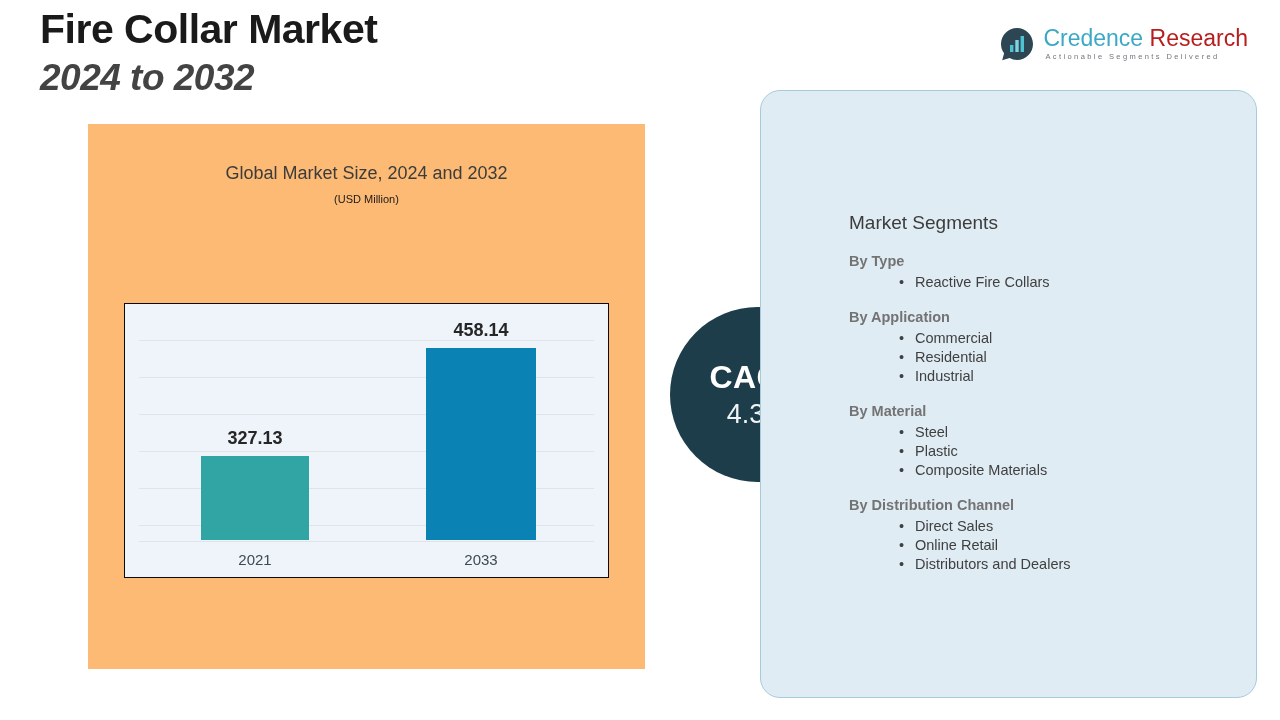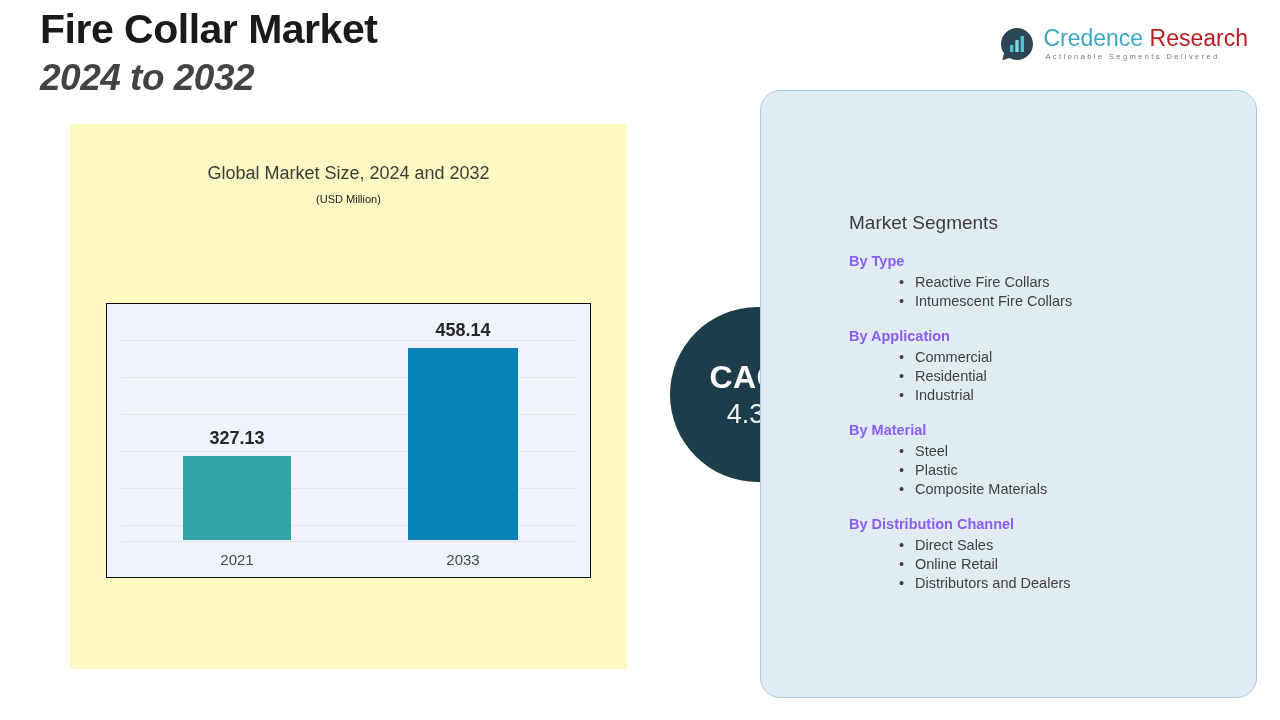--- a/index.html
+++ b/index.html
@@ -69,25 +69,25 @@
     color: #6f777b;
     letter-spacing: 2.4px;
     line-height: 11px;
     white-space: nowrap;
     padding-left: 2px;
   }
 
   
   .chart-panel {
     position: absolute;
-    left: 70px;
+    left: 88px;
     top: 124px;
     width: 557px;
     height: 545px;
-    background: #fef9c3;
+    background: #fdba74;
   }
   .chart-heading {
     text-align: center;
     margin-top: 36px;
   }
   .chart-heading-main {
     font-size: 18px;
     color: #3c3c3c;
     line-height: 26px;
   }
@@ -234,21 +234,21 @@
     position: absolute;
     left: 88px;
     top: 160px;
     right: 16px;
   }
   .seg-group { margin-bottom: 15px; }
   .seg-group:last-child { margin-bottom: 0; }
   .seg-heading {
     font-size: 14.5px;
     font-weight: bold;
-    color: #8b5cf6;
+    color: #737373;
     line-height: 20px;
     margin-bottom: 2px;
   }
   .seg-list {
     list-style: none;
     margin: 0;
     padding: 0 0 0 50px;
   }
   .seg-item {
     font-size: 14.5px;
@@ -340,21 +340,20 @@
 </div>
 
 <div class="segments-panel">
   <div class="segments-title">Market Segments</div>
   <div class="segments-body">
 
     <div class="seg-group">
       <div class="seg-heading">By Type</div>
       <ul class="seg-list">
         <li class="seg-item">Reactive Fire Collars</li>
-        <li class="seg-item">Intumescent Fire Collars</li>
       </ul>
     </div>
 
     <div class="seg-group">
       <div class="seg-heading">By Application</div>
       <ul class="seg-list">
         <li class="seg-item">Commercial</li>
         <li class="seg-item">Residential</li>
         <li class="seg-item">Industrial</li>
       </ul>

